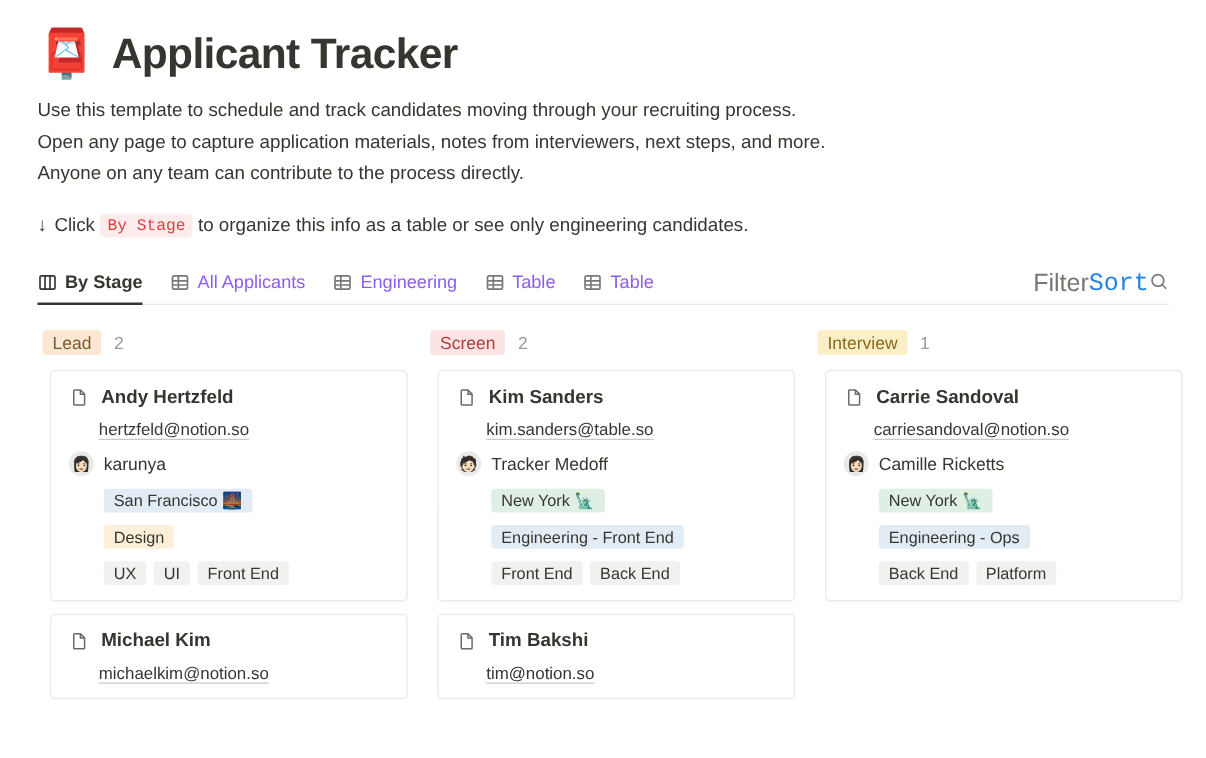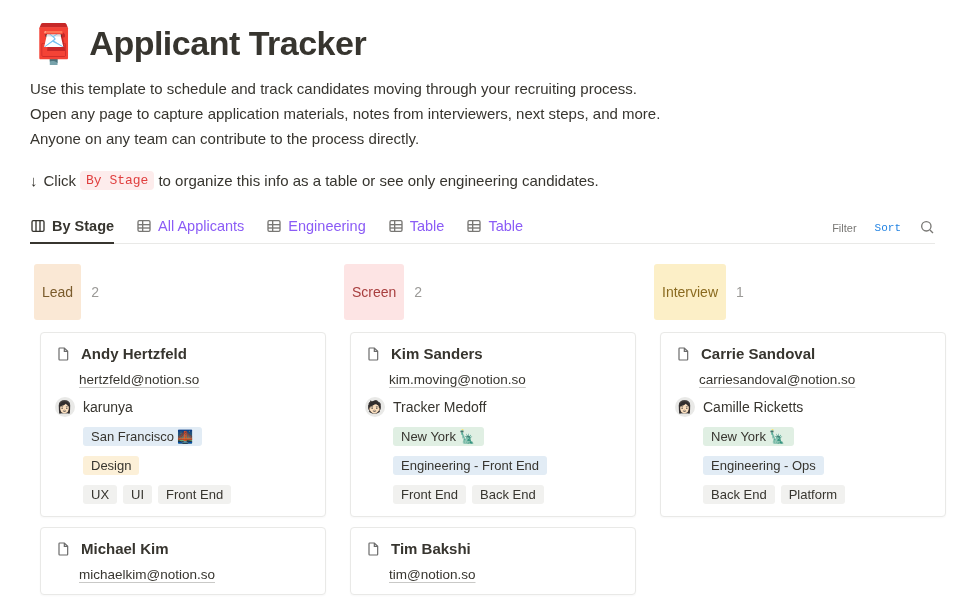--- a/index.html
+++ b/index.html
@@ -13,28 +13,28 @@
 .hint{font-size:15px;margin-bottom:22px;display:flex;align-items:center;flex-wrap:wrap;gap:4px;}
 .hint .arrow{margin-right:2px;}
 .code-tag{background:#fdecec;color:#e03e3e;font-family:SFMono-Regular,Consolas,"Liberation Mono",Menlo,monospace;font-size:13px;padding:2px 6px;border-radius:4px;}
 .tabrow{display:flex;align-items:center;border-bottom:1px solid #e9e9e7;margin-bottom:18px;}
 .tabs{display:flex;gap:22px;flex:1;}
 .tab{display:flex;align-items:center;gap:6px;font-size:14.5px;color:#8b5cf6;padding:6px 0 8px;cursor:pointer;border-bottom:2px solid transparent;margin-bottom:-1px;}
 .tab.active{color:#37352f;font-weight:600;border-bottom-color:#37352f;}
 .tab svg{width:16px;height:16px;flex-shrink:0;}
 .tab.active svg{stroke:#37352f;}
 .tab svg{stroke:#787774;}
-.tabright{display:flex;align-items:center;gap:18px;font-size:11px;color:#787774;}
+.tabright{display:flex;align-items:center;font-size:20px;color:#787774;}
 .tabright .sort{color:#2383e2;font-family:Liberation Mono, monospace;}
 .search-ic svg{width:16px;height:16px;stroke:#787774;}
 .board{display:flex;gap:14px;align-items:flex-start;}
 .col{flex:0 0 296px;display:flex;flex-direction:column;gap:10px;}
 .col-head{display:flex;align-items:center;gap:10px;font-size:14px;padding:2px 4px;}
 .col-head .count{color:#9b9a97;}
-.pill{padding:20px 8px;border-radius:3px;font-size:14px;}
+.pill{padding:2px 8px;border-radius:3px;font-size:14px;}
 .pill-lead{background:#fae8d5;color:#7a5b2b;}
 .pill-screen{background:#fde4e4;color:#a83e3e;}
 .pill-interview{background:#fcefc7;color:#8a6a1f;}
 .card{border:1px solid #e9e9e7;border-radius:4px;background:#fff;padding:12px 14px;display:flex;flex-direction:column;gap:10px;box-shadow:0 1px 2px rgba(15,15,15,0.03);margin-left:10px;}
 .card-title{display:flex;align-items:center;gap:10px;font-weight:600;font-size:15px;}
 .card-title svg{width:16px;height:16px;stroke:#6b6b6b;fill:none;flex-shrink:0;}
 .email{font-size:13.5px;color:#37352f;text-decoration:underline;text-decoration-color:#c9c9c7;text-underline-offset:3px;padding-left:24px;}
 .person{display:flex;align-items:center;gap:8px;font-size:14px;}
 .avatar{width:20px;height:20px;border-radius:50%;background:#e9e9e7 center/cover no-repeat;display:flex;align-items:center;justify-content:center;font-size:12px;}
 .tagrow{display:flex;flex-wrap:wrap;gap:6px;padding-left:28px;}
@@ -172,21 +172,21 @@
           <span class="count">2</span>
         </div>
         <div class="card">
           <div class="card-title">
             <svg viewBox="0 0 24 24" stroke-width="1.8">
               <path d="M14 3H7a1 1 0 0 0-1 1v16a1 1 0 0 0 1 1h11a1 1 0 0 0 1-1V8z"></path>
               <path d="M14 3v5h5"></path>
             </svg>
             <span>Kim Sanders</span>
           </div>
-          <div class="email">kim.moving@notion.so</div>
+          <div class="email">kim.sanders@table.so</div>
           <div class="person">
             <span class="avatar">🧑🏻</span>
             <span>Tracker Medoff</span>
           </div>
           <div class="tagrow">
             <span class="tag green">New York 🗽</span>
           </div>
           <div class="tagrow">
             <span class="tag blue">Engineering - Front End</span>
           </div>

